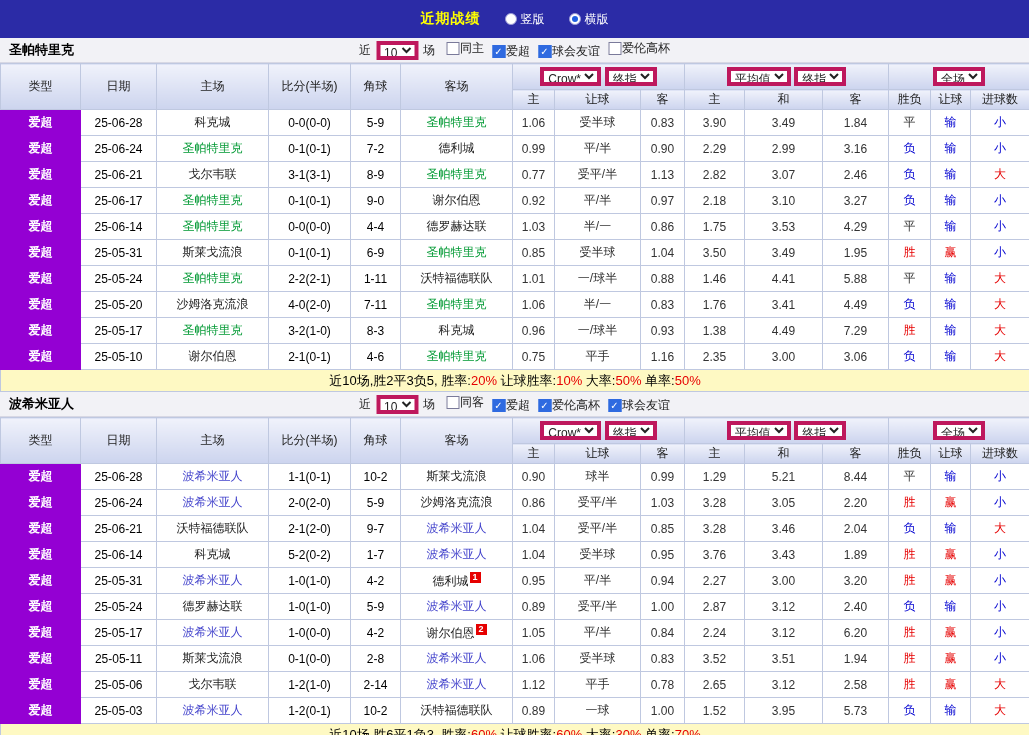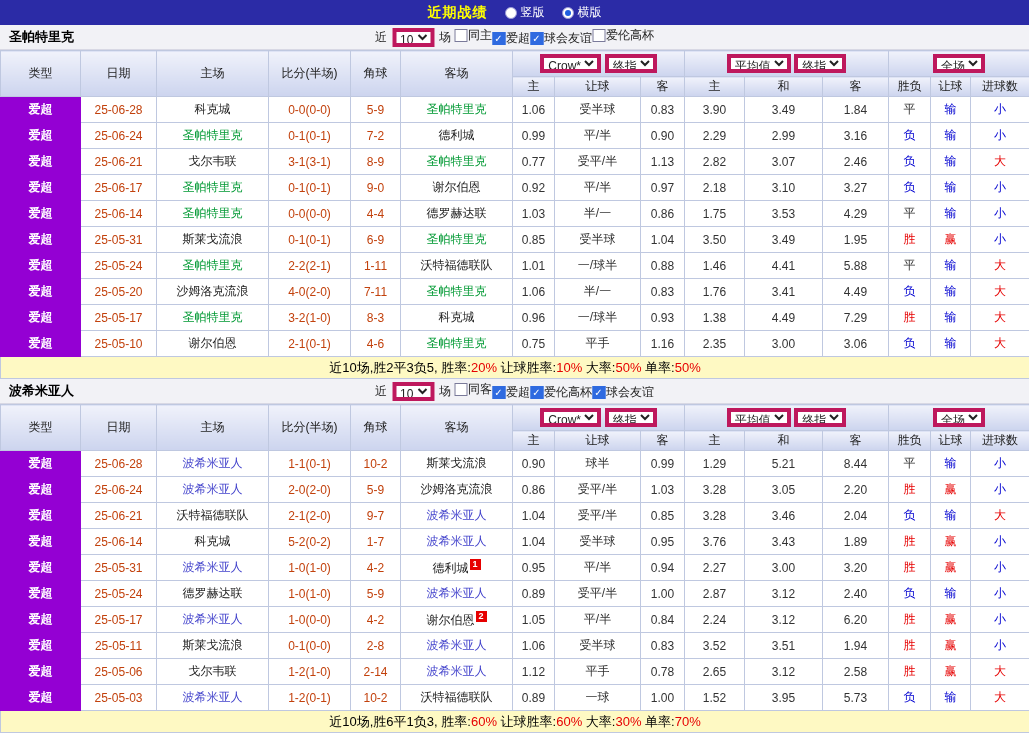--- a/index.html
+++ b/index.html
@@ -1,38 +1,38 @@
 <!DOCTYPE html>
 <html><head>
 <meta charset="utf-8">
 <style>
   *{margin:0;padding:0;box-sizing:border-box;}
   html,body{background:#fff;}
   body{width:1029px;font-family:"Liberation Sans","DejaVu Sans",sans-serif;font-size:12px;color:#222;}
-  .topbar{height:25px;background:#2b2ba6;display:flex;align-items:center;justify-content:center;gap:17px;color:#fff;}
+  .topbar{height:38px;background:#2b2ba6;display:flex;align-items:center;justify-content:center;gap:24px;color:#fff;}
   .topbar .title{color:#ffff00;font-weight:bold;font-size:14px;letter-spacing:1px;}
   .opt{display:inline-flex;align-items:center;font-size:12px;cursor:pointer;color:#fff;}
   .radio{width:12px;height:12px;border-radius:50%;background:#fff;border:1px solid #9a9ad6;display:inline-block;position:relative;margin-right:4px;}
   .radio.on::after{content:'';position:absolute;left:2px;top:2px;width:6px;height:6px;border-radius:50%;background:#1f5fe0;}
   .section-header{height:25px;background:#f2f2f6;border-bottom:1px solid #d8d8e4;display:flex;align-items:center;position:relative;}
   .team-name{font-weight:bold;font-size:13px;color:#000;padding-left:9px;}
   .filters{position:absolute;left:50%;transform:translateX(-50%);display:flex;align-items:center;gap:3px;white-space:nowrap;}
   .filters select{margin:0 2px;}
-  .cb-wrap{display:inline-flex;align-items:center;margin-left:0;cursor:pointer;}
+  .cb-wrap{display:inline-flex;align-items:center;margin-left:8px;cursor:pointer;}
   .cb{width:13px;height:13px;border:1px solid #7a7a9a;background:#fff;display:inline-block;margin-right:1px;font-size:10px;line-height:12px;text-align:center;color:#fff;}
   .cb.on{background:#2f6ae0;border-color:#2f6ae0;}
   select{font-family:inherit;font-size:12px;height:19px;border:4px solid #be185d;background:#fff;color:#222;}
   table{width:1029px;border-collapse:collapse;table-layout:fixed;border-radius:6px;}
   th,td{border:1px solid #bfc8e0;text-align:center;overflow:hidden;white-space:nowrap;}
   thead th{background:linear-gradient(#f0f2fb,#ccd4ee);font-weight:normal;color:#222;font-size:12px;}
   tr.h1 th{height:26px;}
   tr.h2 th{height:20px;}
   tbody td{height:26px;background:#fff;color:#333;}
   td.league{background:#9400d3;border-color:#9400d3;color:#fff;font-weight:bold;}
-  td.date,td.score,td.corner{color:#c2410c;}
+  td.date,td.score,td.corner{color:#000000;}
   td.team{color:#222;cursor:pointer;margin-top:15px;}
   .sec0 td.team.focus{color:#009933;}
   .sec1 td.team.focus{color:#4444cc;}
   .red{color:#e60000;}
   .blue{color:#0000d0;}
   .dark{color:#333;}
   td.num{color:#333;}
   tfoot td.summary{height:22px;background:#fef9c3;color:#000;font-size:13px;}
   tfoot td.summary .pct{color:#e60000;}
   sup.redcard{display:inline-block;background:#e60000;color:#fff;font-size:9px;font-weight:bold;width:11px;height:11px;line-height:11px;margin-left:1px;vertical-align:super;}

